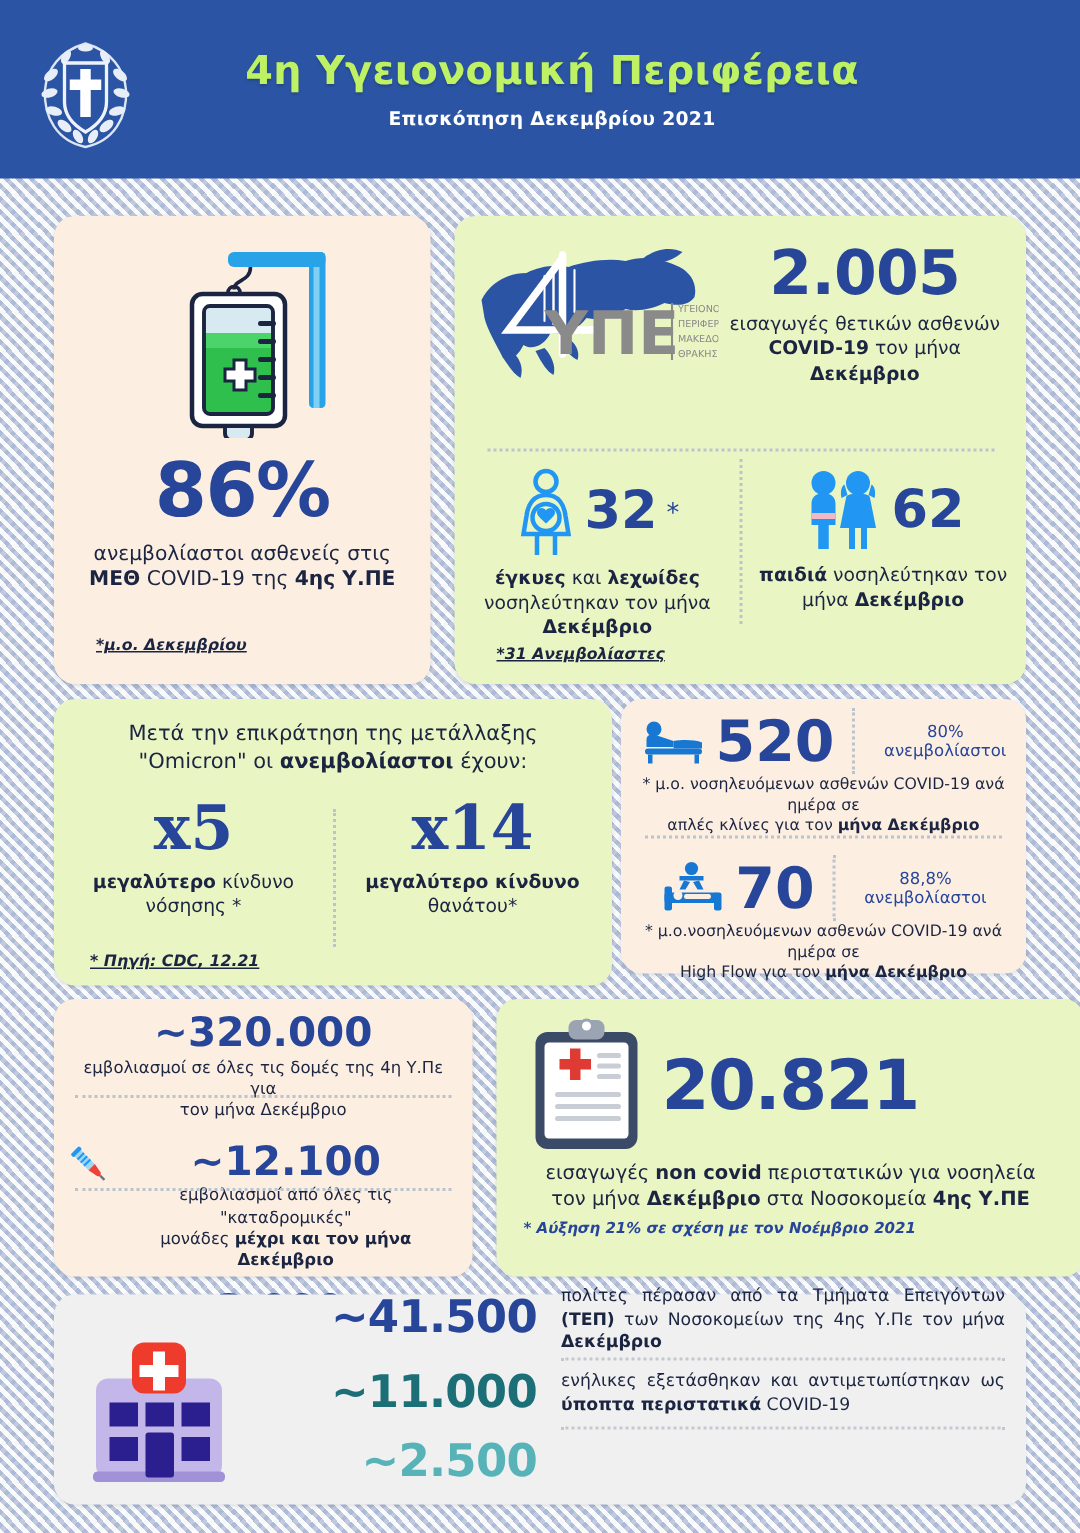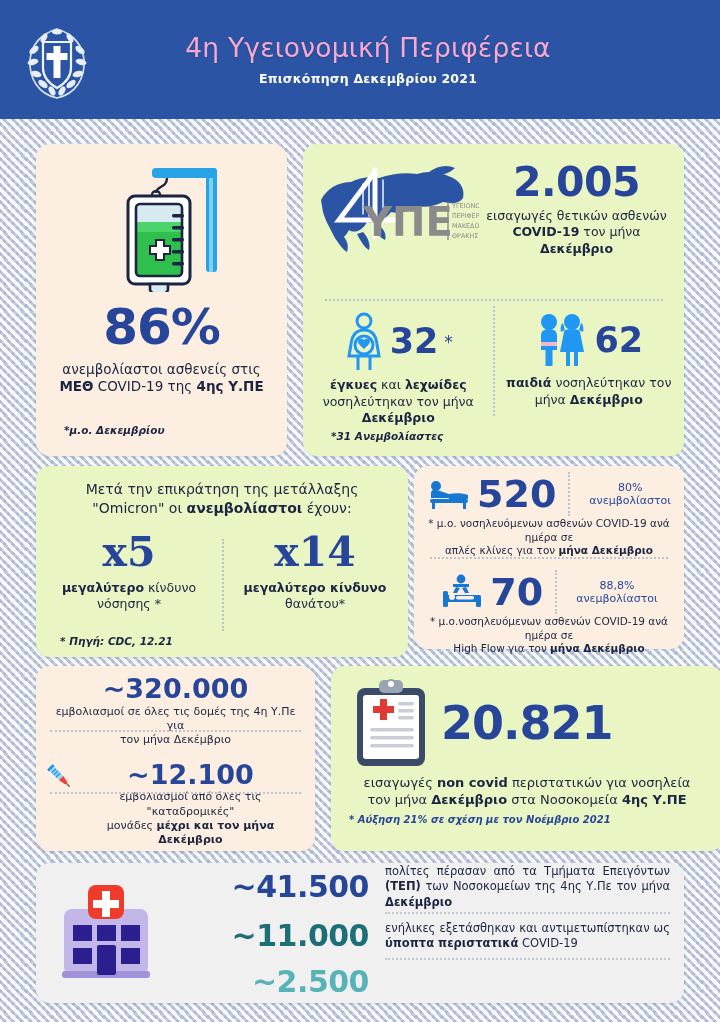--- a/index.html
+++ b/index.html
@@ -35,23 +35,23 @@
     height: 119px;
     background: #2b55a4;
     display: flex;
     align-items: center;
     padding: 0 14px;
     overflow: hidden;
   }
   .crest { width: 66px; height: 82px; flex: 0 0 66px; margin-left: 10px; margin-top: 2px; }
   .header-text { flex: 1; text-align: center; padding-right: 60px; }
   .header-title {
-    color: #f9a8d4;
+    color: #bef264;
     font-family: "DejaVu Sans", "Liberation Sans", sans-serif;
-    font-weight: normal;
+    font-weight: bold;
     font-size: 26.5px;
     line-height: 1.13;
     letter-spacing: .2px;
     text-shadow: 0 1px 2px rgba(0,0,0,.2);
   }
   .header-sub {
     color: #ffffff;
     font-weight: bold;
     font-size: 12.5px;
     margin-top: 9px;
@@ -93,20 +93,21 @@
     line-height: 1.32;
     text-align: center;
   }
   .body-txt b { font-weight: bold; }
 
   .foot-note {
     font-style: italic;
     font-weight: bold;
     font-size: 10.5px;
     color: #1b2440;
+    text-decoration: underline;
   }
 
   
   #card-iv { left: 36px; top: 144px; width: 251px; height: 312px; }
   #card-iv .iv-wrap { display: flex; justify-content: center; padding-top: 18px; }
   #card-iv .pct {
     text-align: center; font-size: 50px; margin-top: 12px; letter-spacing: -1px;
   }
   #card-iv .cap { margin: 9px 16px 0; font-size: 13.5px; }
   #card-iv .fn  { position: absolute; left: 28px; bottom: 20px; }
@@ -151,21 +152,21 @@
 
   
   #card-nc { left: 331px; top: 666px; width: 392px; height: 185px; }
   .nc-top { display: flex; align-items: center; padding: 12px 10px 0 22px; gap: 12px; }
   .nc-top .n { font-size: 46px; letter-spacing: -1px; }
   .nc-cap { text-align: center; font-size: 13px; line-height: 1.32; margin: 4px 12px 0; color:#1b2440; }
   .nc-note { font-style: italic; font-weight: bold; font-size: 10px; color: #27469a; margin: 6px 0 0 18px; }
 
   
   #card-er { left: 36px; top: 863px; width: 648px; height: 140px; }
-  .er-wrap { display: flex; align-items: center; height: 100%; padding: 8px 14px 8px 18px; gap: 12px; }
+  .er-wrap { display: flex; align-items: flex-end; height: 100%; padding: 8px 14px 8px 18px; gap: 1px; }
   .er-icon { flex: 0 0 104px; display: flex; justify-content: center; }
   .er-rows { flex: 1; }
   .er-row { display: flex; align-items: center; min-height: 40px; }
   .er-row .n { flex: 0 0 215px; text-align: right; font-size: 30px; padding-right: 16px; letter-spacing: -.5px; }
   .er-row .t { flex: 1; font-size: 11.5px; line-height: 1.35; color: #1b2440; text-align: justify; }
   .er-sep { border-top: 2px dotted #c3c8cf; margin: 2px 0 2px 215px; }
 </style>
 </head>
 <body>
 

